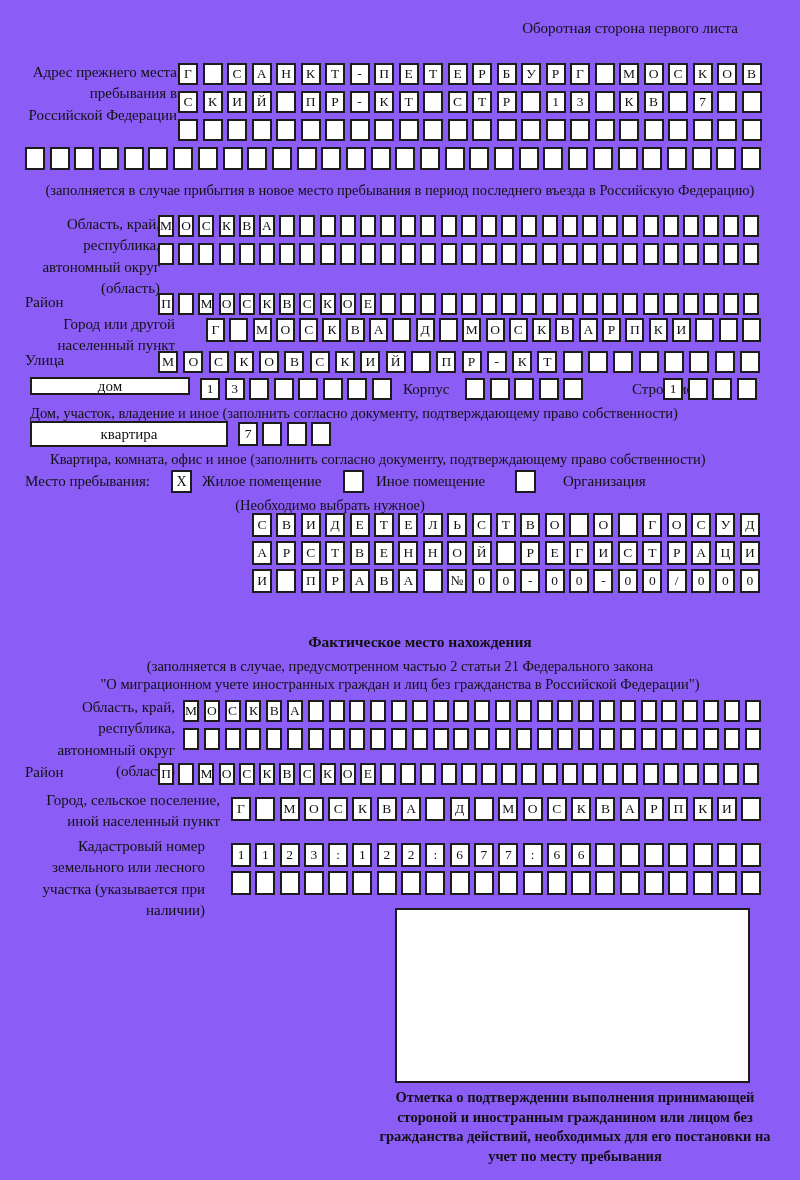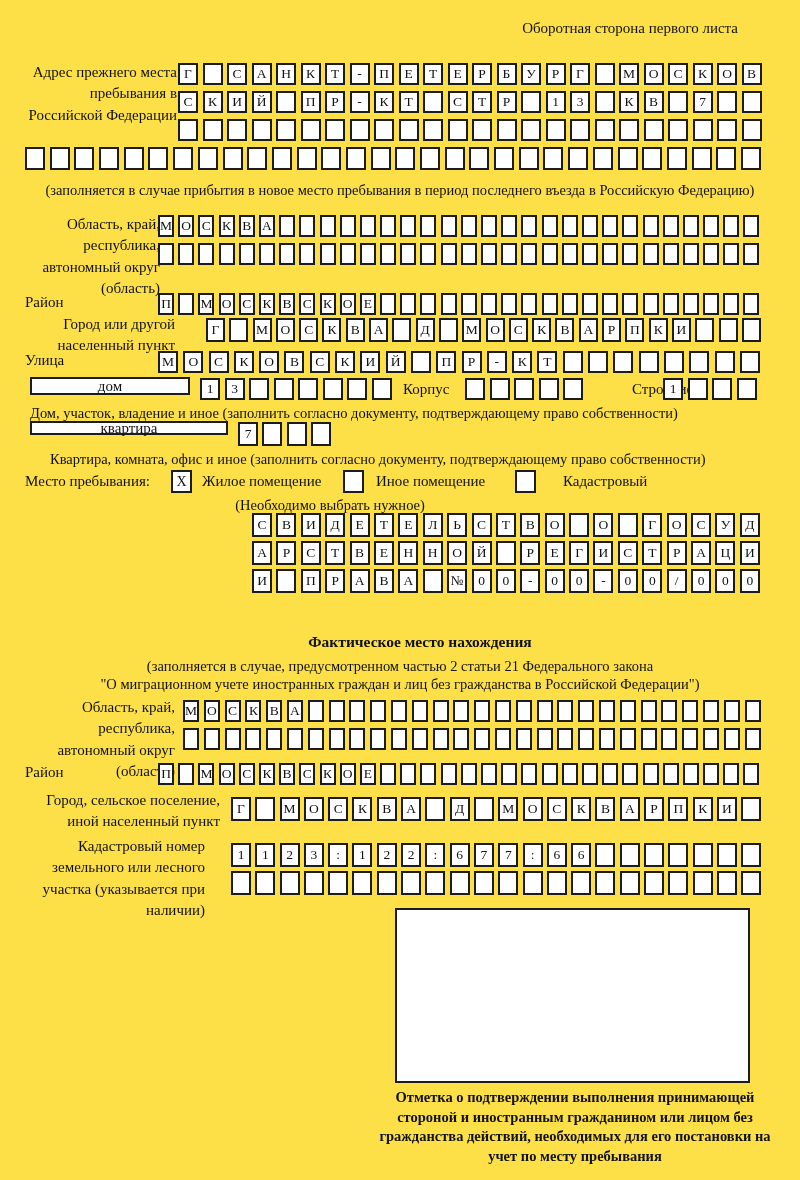--- a/index.html
+++ b/index.html
@@ -1,16 +1,16 @@
 <!DOCTYPE html>
 <html><head>
 <meta charset="utf-8">
 <style>
   html,body{margin:0;padding:0;background:#fff;}
-  .page{position:relative;width:800px;height:1180px;background:#fde047;overflow:hidden;
+  .page{position:relative;width:800px;height:1180px;background:#8b5cf6;overflow:hidden;
         font-family:"Liberation Serif","DejaVu Serif",serif;color:#111;}
   .abs{position:absolute;}
   .lbl{font-size:15px;line-height:1.42;text-align:right;}
   .cap{font-size:14.5px;line-height:1.35;}
   .ttl{font-size:15.5px;font-weight:bold;}
   .center{text-align:center;}
   .cells{display:flex;}
   .cell{box-sizing:border-box;border:2px solid #1c1c1c;background:#fff;
         display:flex;align-items:center;justify-content:center;
         font-size:13.5px;flex:none;}
@@ -326,36 +326,36 @@
     </div>
   <div class="abs lbl" style="left:592px;top:379px;margin-left:40px;">Строение</div>
   <div class="abs cells cgA" style="left:663px;top:378px;">
       <span class="cell">1</span>
       <span class="cell"></span>
       <span class="cell"></span>
       <span class="cell"></span>
     </div>
   <div class="abs cap" style="left:30px;top:404px;width:760px;">Дом, участок, владение и иное (заполнить согласно документу, подтверждающему право собственности)</div>
 
-  <div class="abs fieldbox" style="left:30px;top:421px;width:198px;height:14px;">квартира</div>
+  <div class="abs fieldbox" style="left:30px;top:421px;width:198px;height:26px;">квартира</div>
   <div class="abs cells cgD" style="left:238px;top:422px;">
       <span class="cell">7</span>
       <span class="cell"></span>
       <span class="cell"></span>
       <span class="cell"></span>
     </div>
   <div class="abs cap" style="left:30px;top:450px;width:760px;margin-left:20px;">Квартира, комната, офис и иное (заполнить согласно документу, подтверждающему право собственности)</div>
 
   <div class="abs lbl" style="left:25px;top:471px;">Место пребывания:</div>
   <div class="abs checkbox" style="left:171px;top:470px;">X</div>
   <div class="abs lbl" style="left:202px;top:471px;">Жилое помещение</div>
   <div class="abs checkbox" style="left:343px;top:470px;"></div>
   <div class="abs lbl" style="left:376px;top:471px;">Иное помещение</div>
   <div class="abs checkbox" style="left:515px;top:470px;"></div>
-  <div class="abs lbl" style="left:563px;top:471px;">Кадастровый</div>
+  <div class="abs lbl" style="left:563px;top:471px;">Организация</div>
   <div class="abs cap center" style="left:165px;top:496px;width:330px;">(Необходимо выбрать нужное)</div>
 
   <div class="abs cells cgDoc" style="left:252px;top:513px;">
       <span class="cell">С</span>
       <span class="cell">В</span>
       <span class="cell">И</span>
       <span class="cell">Д</span>
       <span class="cell">Е</span>
       <span class="cell">Т</span>
       <span class="cell">Е</span>

